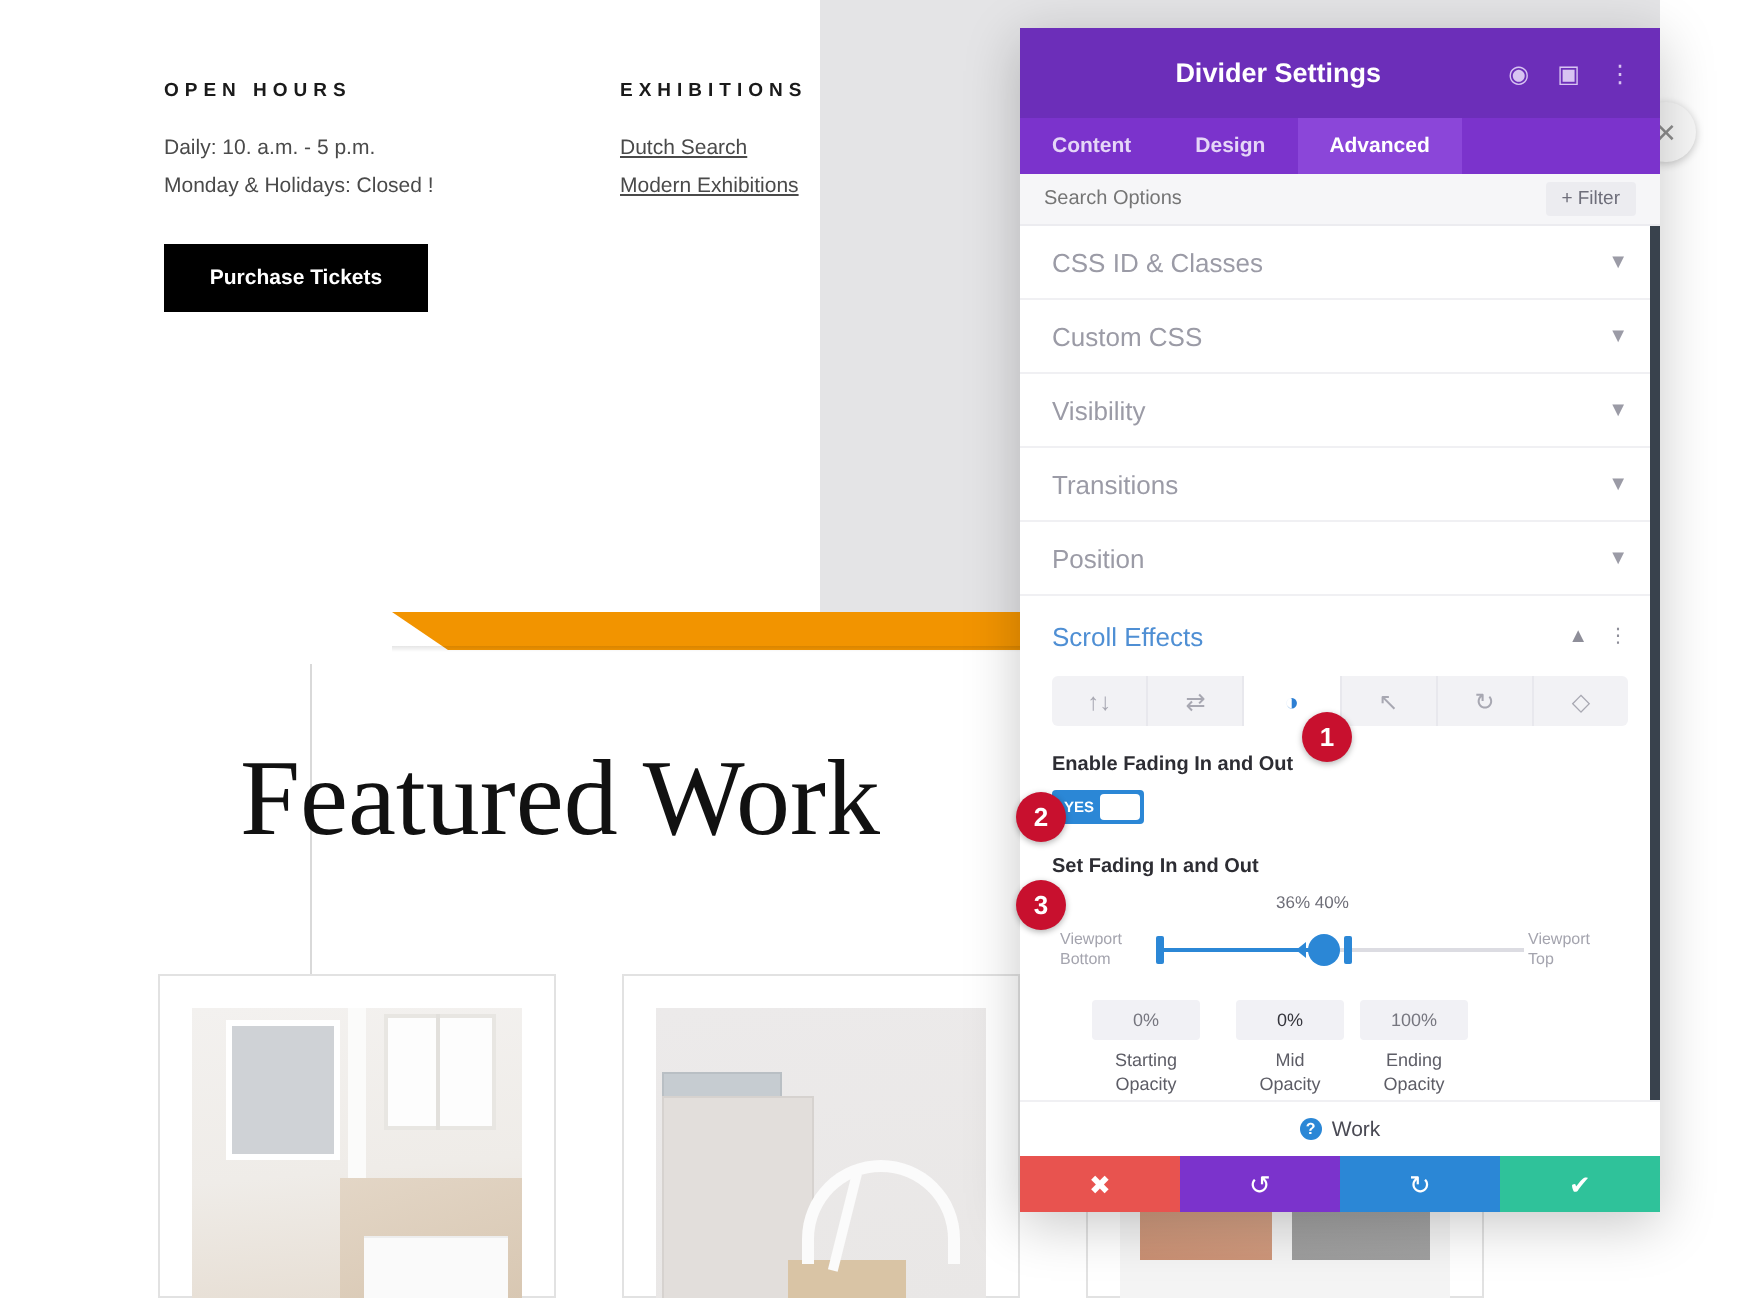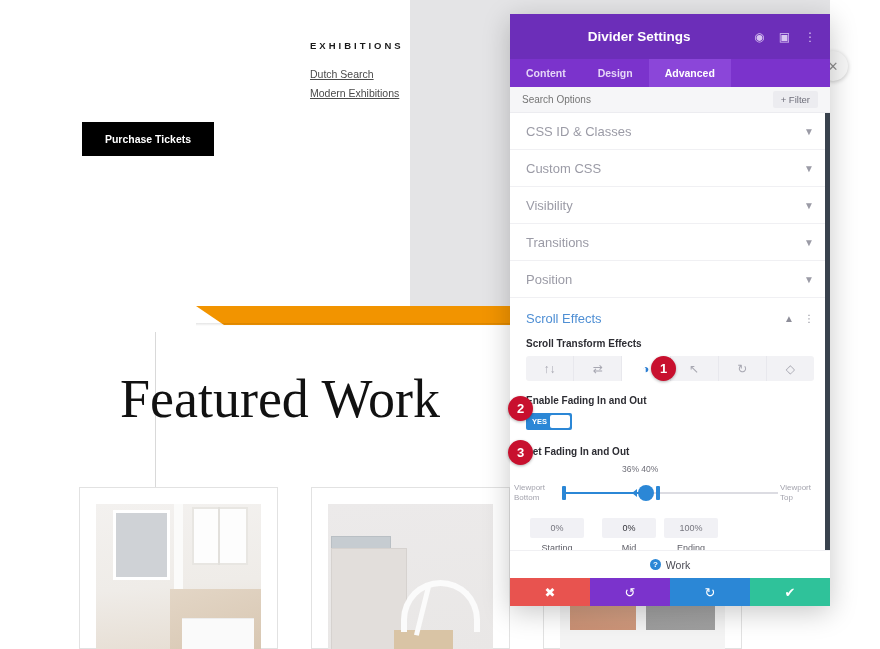--- a/index.html
+++ b/index.html
@@ -190,21 +190,21 @@
   .icon-cell.active { background: #ffffff; color: #2d7fd3; }
 
   .toggle-wrap { padding: 0 16px; margin-bottom: 16px; }
   .toggle {
     width: 46px; height: 17px; background: #2b87d6; border-radius: 2px;
     display: flex; align-items: center; cursor: pointer; padding: 2px;
   }
   .toggle-txt { color: #ffffff; font-size: 7.5px; font-weight: 700; padding-left: 4px; }
   .toggle-knob { width: 21px; height: 13px; background: #ffffff; border-radius: 2px; margin-left: 3px; }
 
-  .slider-block { padding: 0 4px; }
+  .slider-block { padding: 0 20px; }
   .slider-caps { position: relative; height: 14px; }
   .slider-cap {
     position: absolute; font-size: 8.5px; color: #6e6e78; white-space: nowrap;
   }
   .slider-rail-wrap { position: relative; height: 30px; }
   .rail {
     position: absolute; left: 48px; right: 48px; top: 14px; height: 2px;
     background: #dcdce2;
   }
   .rail-fill {
@@ -284,20 +284,25 @@
 </style>
 </head>
 <body>
 
 <div id="root">
 
   <div class="gray-panel"></div>
   <div class="guide-line"></div>
 
   <div class="footer-cols">
+    <div class="col col-hours">
+      <div class="col-title">OPEN HOURS</div>
+      <div class="col-line">Daily: 10. a.m. - 5 p.m.</div>
+      <div class="col-line">Monday &amp; Holidays: Closed !</div>
+    </div>
     <div class="col col-exh">
       <div class="col-title">EXHIBITIONS</div>
       <a class="col-link" href="#">Dutch Search</a>
       <a class="col-link" href="#">Modern Exhibitions</a>
     </div>
     <button class="purchase-btn">Purchase Tickets</button>
   </div>
 
   <div class="orange-divider"></div>
   <div class="orange-divider-shadow"></div>
@@ -383,21 +388,20 @@
 
       <div class="scroll-section">
         <div class="sec-head">
           <span class="sec-title">Scroll Effects</span>
           <span class="sec-tools">
             <span>▲</span>
             <span>⋮</span>
           </span>
         </div>
 
-        <div class="field-label">Scroll Transform Effects</div>
         <div class="icon-row">
           <div class="icon-cell">↑↓</div>
           <div class="icon-cell">⇄</div>
           <div class="icon-cell active">◑</div>
           <div class="icon-cell">↖</div>
           <div class="icon-cell">↻</div>
           <div class="icon-cell">◇</div>
         </div>
 
         <div class="field-label">Enable Fading In and Out</div>

